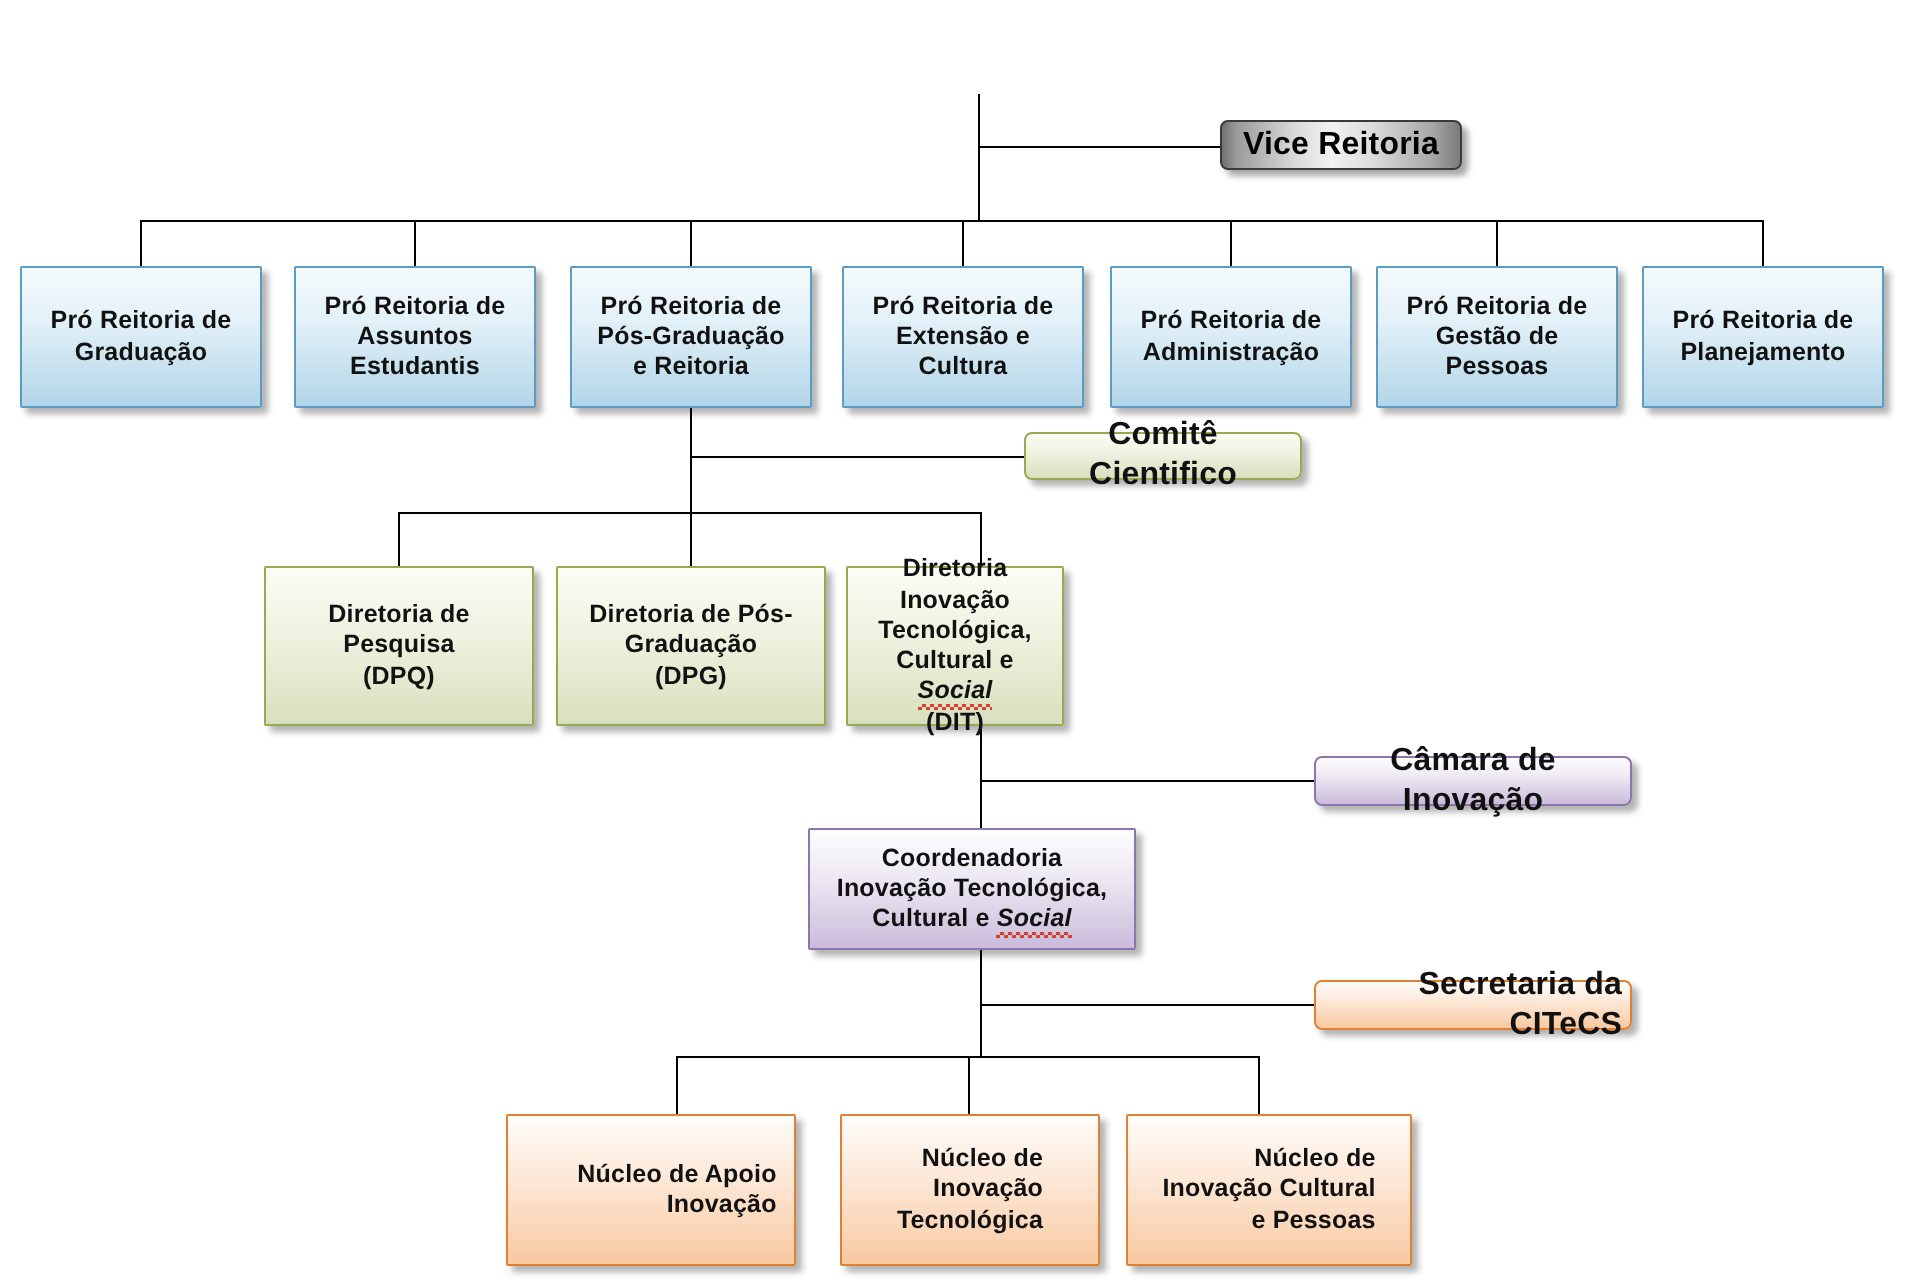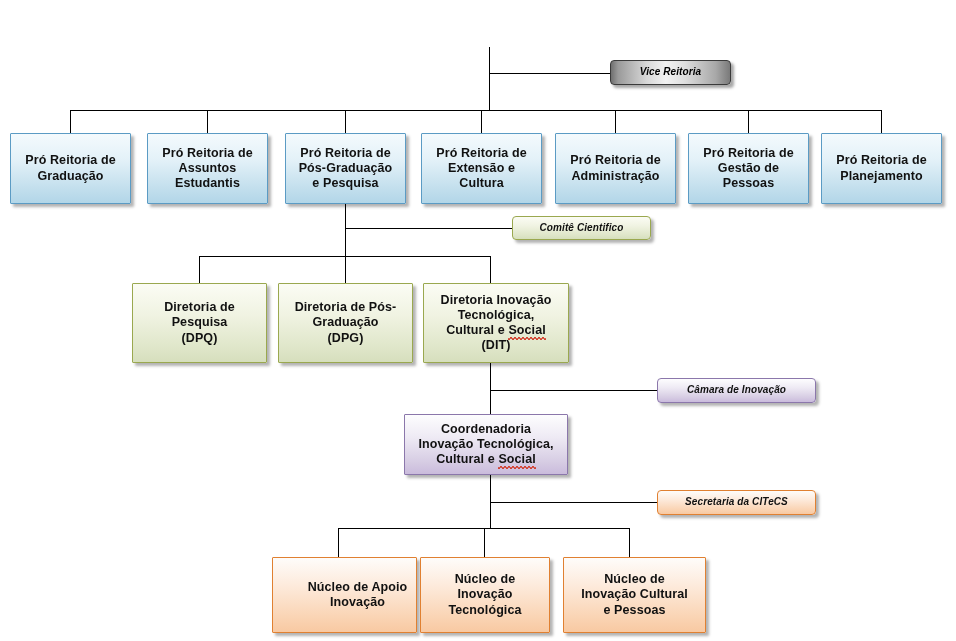--- a/index.html
+++ b/index.html
@@ -72,39 +72,40 @@
     background: linear-gradient(to bottom, #fdfdfe 0%, #eeeaf4 38%, #d6cce3 80%, #cabbdc 100%);
     border: 1px solid #8b77ab;
     box-shadow: 3px 3px 3px rgba(0,0,0,0.30);
   }
 
   
   .sty-orange {
     background: linear-gradient(to bottom, #fefcfa 0%, #fdeadb 38%, #fad4b4 80%, #f8c9a2 100%);
     border: 1px solid #e08031;
     box-shadow: 3px 3px 3px rgba(0,0,0,0.30);
+    text-align: right;
   }
 
   
   .pill {
     border-radius: 4px;
-    font-size: 10px;
-    font-style: italic;
+    font-size: 16px;
   }
 
   
   .title-box { font-size: 17px; }
 
   
   .rect { border-radius: 1px; font-size: 12.5px; }
 
   
   .sq {
     position: relative;
     white-space: nowrap;
+    font-style: italic;
   }
   .sq::after {
     content: "";
     position: absolute;
     left: 0;
     right: 0;
     bottom: -3px;
     height: 3px;
     background-image:
       radial-gradient(circle at 1px 2.4px, #d23c2a 1px, transparent 1.2px),
@@ -167,21 +168,21 @@
       <div>Pró Reitoria de</div>
       <div>Assuntos</div>
       <div>Estudantis</div>
     </div>
   </div>
 
   <div class="node sty-blue rect" style="left:285px; top:133px; width:121px; height:71px;">
     <div>
       <div>Pró Reitoria de</div>
       <div>Pós-Graduação</div>
-      <div>e Pesquisa</div>
+      <div>e Reitoria</div>
     </div>
   </div>
 
   <div class="node sty-blue rect" style="left:421px; top:133px; width:121px; height:71px;">
     <div>
       <div>Pró Reitoria de</div>
       <div>Extensão e</div>
       <div>Cultura</div>
     </div>
   </div>
@@ -221,21 +222,21 @@
   </div>
 
   <div class="node sty-green rect" style="left:278px; top:283px; width:135px; height:80px;justify-content:center;">
     <div>
       <div>Diretoria de Pós-</div>
       <div>Graduação</div>
       <div>(DPG)</div>
     </div>
   </div>
 
-  <div class="node sty-green rect" style="left:423px; top:283px; width:146px; height:80px;">
+  <div class="node sty-green rect" style="left:423px; top:283px; width:109px; height:80px;">
     <div>
       <div>Diretoria Inovação</div>
       <div>Tecnológica,</div>
       <div>
         <span>Cultural e </span><span class="sq">Social</span>
       </div>
       <div>(DIT)</div>
     </div>
   </div>
 
@@ -250,21 +251,21 @@
       <div>
         <span>Cultural e </span><span class="sq">Social</span>
       </div>
     </div>
   </div>
 
   <div class="node sty-orange pill" style="left:657px; top:490px; width:159px; height:25px;">
     <span>Secretaria da CITeCS</span>
   </div>
 
-  <div class="node sty-orange rect" style="left:272px; top:557px; width:145px; height:76px;padding-left:30px;">
+  <div class="node sty-orange rect" style="left:253px; top:557px; width:145px; height:76px;padding-left:30px;">
     <div>
       <div>Núcleo de Apoio</div>
       <div>Inovação</div>
     </div>
   </div>
 
   <div class="node sty-orange rect" style="left:420px; top:557px; width:130px; height:76px;">
     <div>
       <div>Núcleo de</div>
       <div>Inovação</div>

